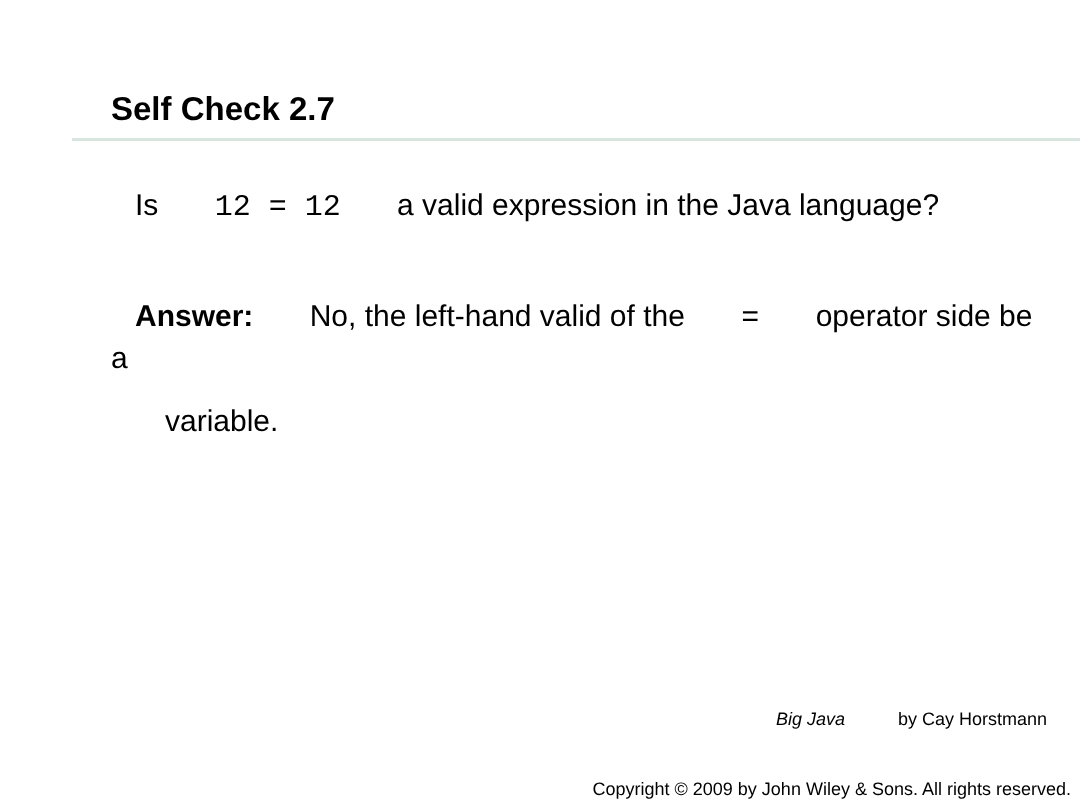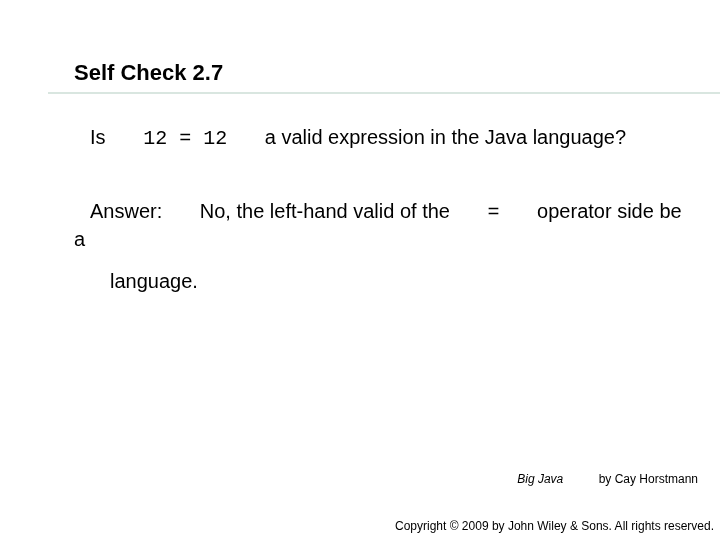--- a/index.html
+++ b/index.html
@@ -7,21 +7,21 @@
   .slide { position: relative; width: 720px; height: 540px; }
   .title-bar {
     padding: 12px 10px 6px 10px;
     border-bottom: 2px solid #d9e6e0;
     margin-bottom: 8px;
   }
   .title-text { font-size: 22px; font-weight: bold; }
   .body { padding: 6px 10px 0 10px; font-size: 20px; line-height: 1.3; }
   .question { margin-bottom: 14px; }
   .answer { }
-  .answer-prefix { font-weight: normal; }
+  .answer-prefix { font-weight: bold; }
   .answer-line2 { display: block; padding-left: 36px; }
   .mono { font-family: "Courier New", Courier, monospace; }
   .footer {
     position: absolute;
     right: 6px;
     bottom: 6px;
     text-align: right;
     font-size: 12px;
     line-height: 1.25;
   }
@@ -37,21 +37,21 @@
 
   <div class="body">
     <div class="question">
       <span>Is </span><span class="mono">12 = 12</span><span> a valid expression in the Java language?</span>
     </div>
 
     <div class="answer">
       <span class="answer-prefix">Answer:</span><span> No, the left-hand valid of the</span>
       <span class="mono">=</span>
       <span>operator side be a</span>
-      <span class="answer-line2">language.</span>
+      <span class="answer-line2">variable.</span>
     </div>
   </div>
 
   <div class="footer">
     <div>
       <span class="book">Big Java</span><span> by Cay Horstmann</span>
     </div>
     <div>Copyright © 2009 by John Wiley &amp; Sons. All rights reserved.</div>
   </div>
 </div>

